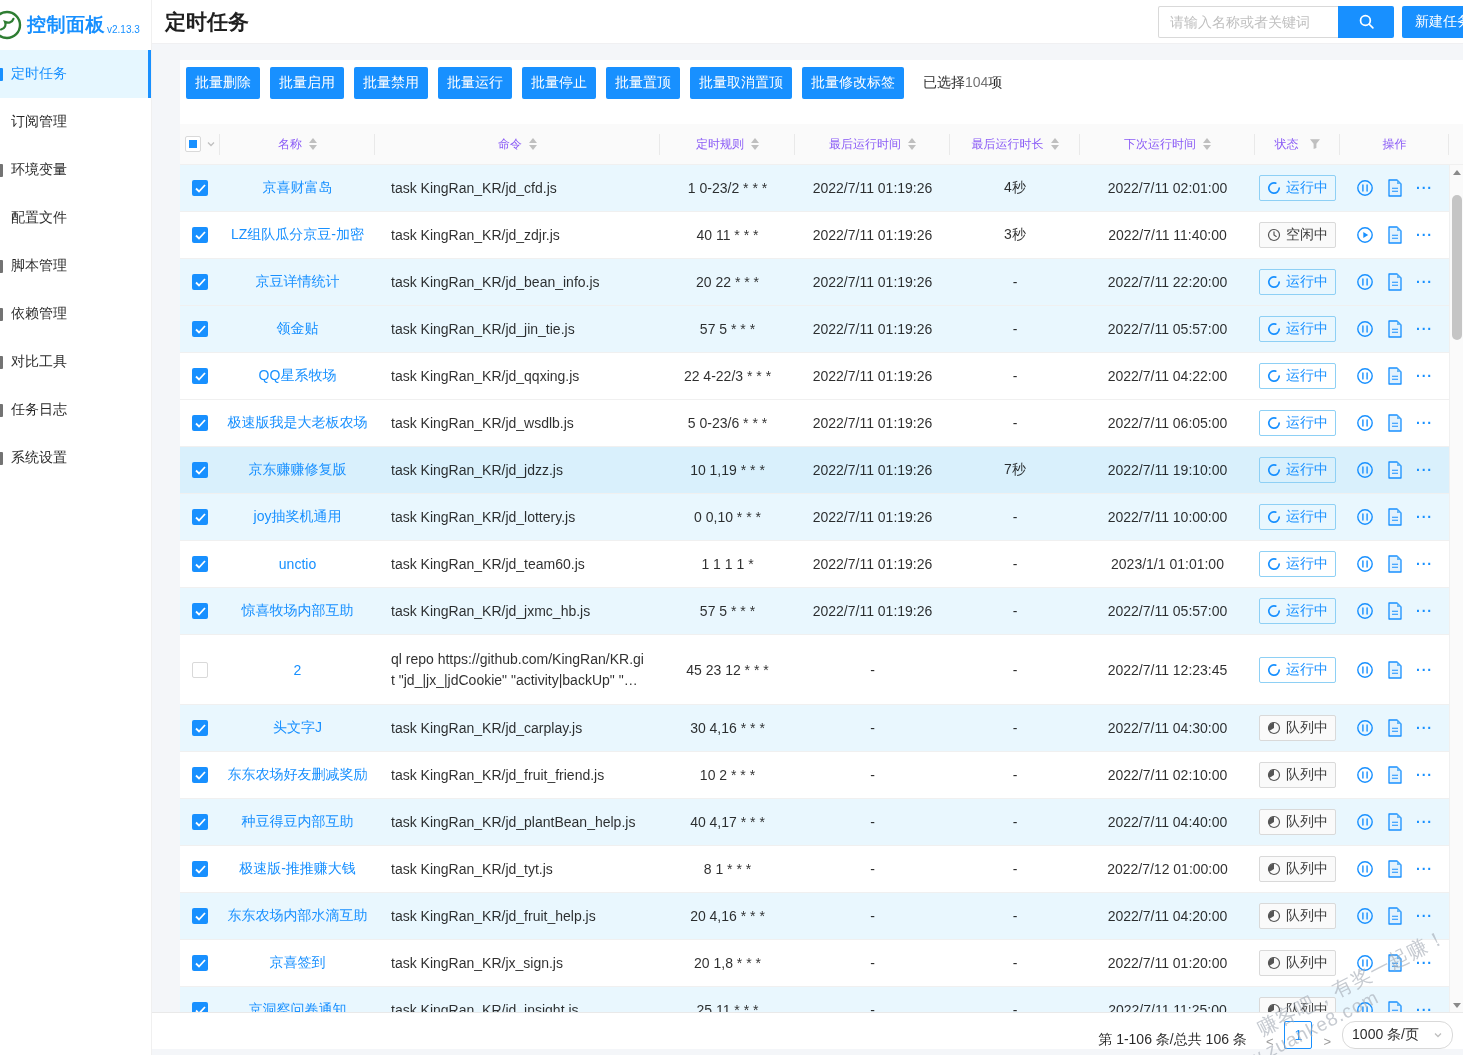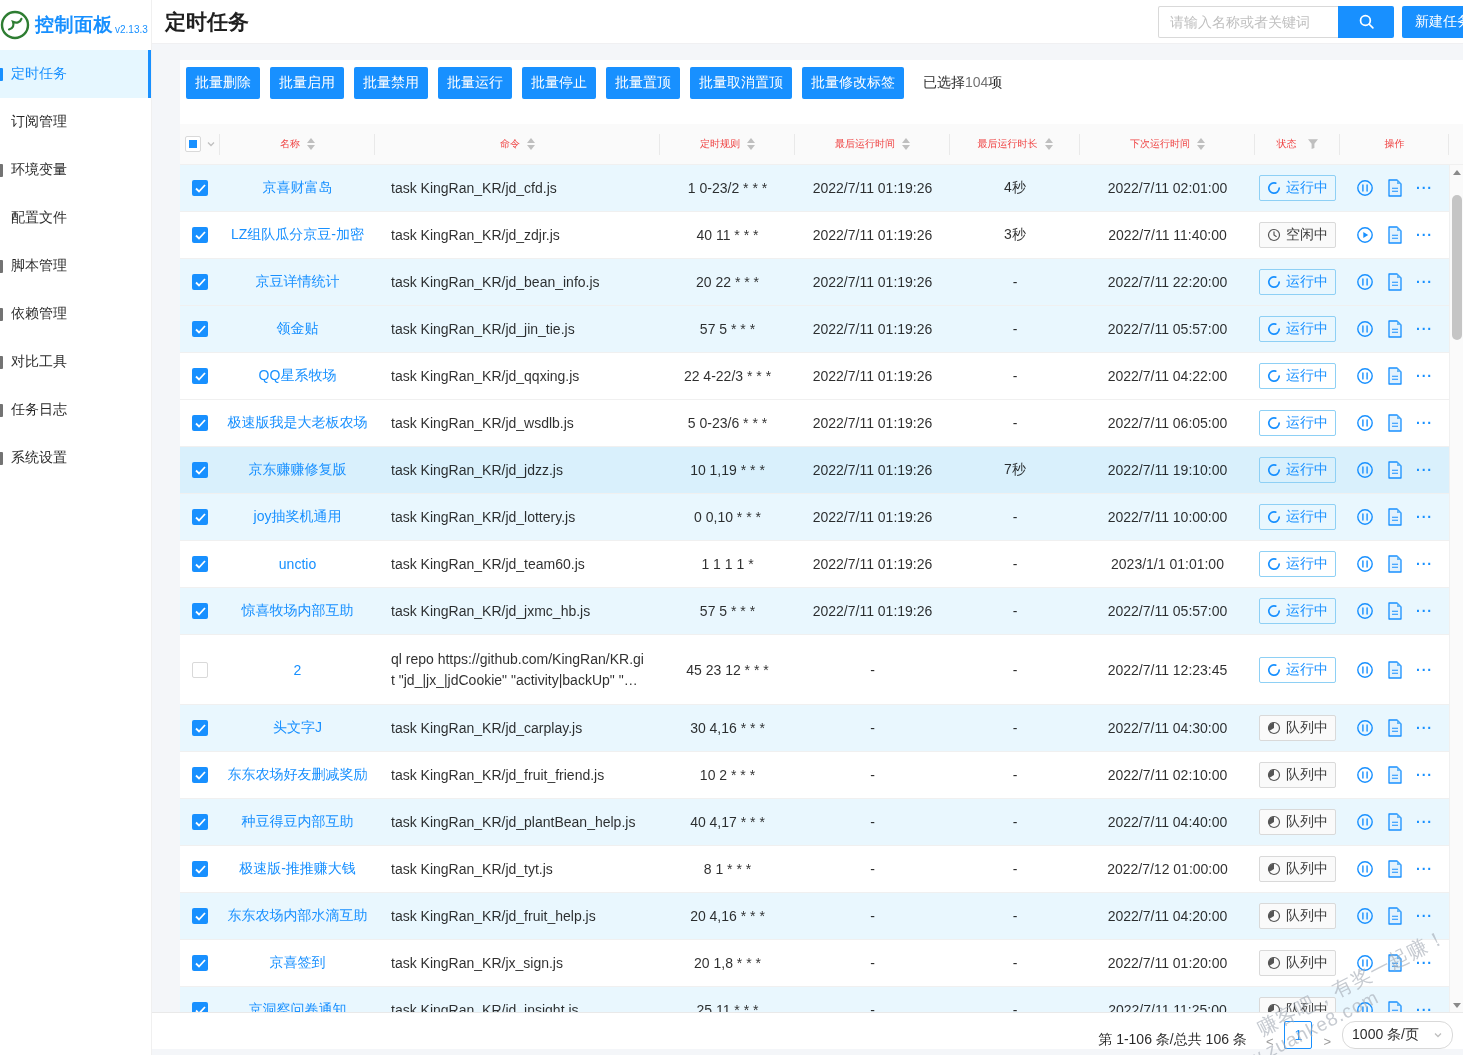--- a/index.html
+++ b/index.html
@@ -1,21 +1,21 @@
 <!DOCTYPE html>
 <html><head>
 <meta charset="utf-8">
 <style>
   * { margin:0; padding:0; box-sizing:border-box; }
   html,body { width:1463px; height:1055px; overflow:hidden; }
   body { font-family:"Liberation Sans","DejaVu Sans",sans-serif; background:#f4f6f9; position:relative; font-size:14px; color:rgba(0,0,0,.85); }
 
   
   .sidebar { position:absolute; left:0; top:0; bottom:0; width:152px; background:#fff; border-right:1px solid #f0f0f0; z-index:4; overflow:hidden; }
-  .logo { height:50px; display:flex; align-items:center; padding-left:8px; }
+  .logo { height:50px; display:flex; align-items:center; padding-left:0; }
   .logo-icon { margin-left:-8px; display:inline-flex; }
   .logo-text { color:#1890ff; font-size:19px; font-weight:700; margin-left:5px; letter-spacing:.5px; }
   .logo-ver { color:#1890ff; font-size:10px; margin-left:2px; margin-top:8px; }
   .menu-item { position:relative; height:48px; display:flex; align-items:center; padding-left:11px; font-size:14px; color:rgba(0,0,0,.85); cursor:pointer; }
   .menu-item.active { background:#e6f7ff; color:#1890ff; border-right:3px solid #1890ff; }
   .mi-sliver { position:absolute; left:0; top:18px; width:3px; height:13px; background:#737373; border-radius:0 1px 1px 0; }
   .menu-item.active .mi-sliver { background:#1890ff; }
 
   
   .topbar { position:absolute; left:152px; top:0; right:0; height:44px; background:#fff; border-bottom:1px solid #f0f0f2; display:flex; align-items:center; padding-left:13px; z-index:3; }
@@ -27,21 +27,21 @@
   .new-task-btn { height:32px; width:82px; margin-left:8px; margin-right:-21px; background:#1890ff; color:#fff; border:none; border-radius:2px; font-size:14px; cursor:pointer; white-space:nowrap; }
 
   
   .card { position:absolute; left:180px; top:60px; width:1283px; height:952px; background:#fff; overflow:hidden; z-index:1; }
   .toolbar { display:flex; align-items:center; gap:10px; padding:7px 0 0 6px; }
   .btn-batch { height:32px; padding:0 9px; background:#1890ff; color:#fff; border:none; border-radius:2px; font-size:14px; cursor:pointer; white-space:nowrap; }
   .selected-info { margin-left:9px; font-size:14px; color:rgba(0,0,0,.85); white-space:nowrap; }
   .selected-info .cnt { color:#737373;margin-top:48px; }
 
   
-  .thead { margin-top:25px; height:41px; display:flex; align-items:stretch; background:#fafafa; border-bottom:1px solid #f0f0f0; font-size:10px; color:#ef4444; }
+  .thead { margin-top:25px; height:41px; display:flex; align-items:stretch; background:#fafafa; border-bottom:1px solid #f0f0f0; font-size:12px; color:#8b5cf6; }
   .th { position:relative; display:flex; align-items:center; justify-content:center; font-weight:500; }
   .th:not(:last-child)::after { content:""; position:absolute; right:0; top:10px; width:1px; height:21px; background:#e9e9e9; }
   .col-check{width:40px;} .col-name{width:155px;} .col-cmd{width:285px;} .col-cron{width:135px;}
   .col-last{width:155px;} .col-dur{width:130px;} .col-next{width:175px;} .col-status{width:85px;} .col-ops{width:109px;}
   .col-fill{width:14px;}
   .sorter { display:inline-flex; flex-direction:column; margin-left:7px; gap:2px; }
   .sorter i { width:0; height:0; border-left:4px solid transparent; border-right:4px solid transparent; }
   .sorter .up { border-bottom:5px solid #bfbfbf; }
   .sorter .down { border-top:5px solid #bfbfbf; }
   .filter-ic { margin-left:10px; display:inline-flex; }

